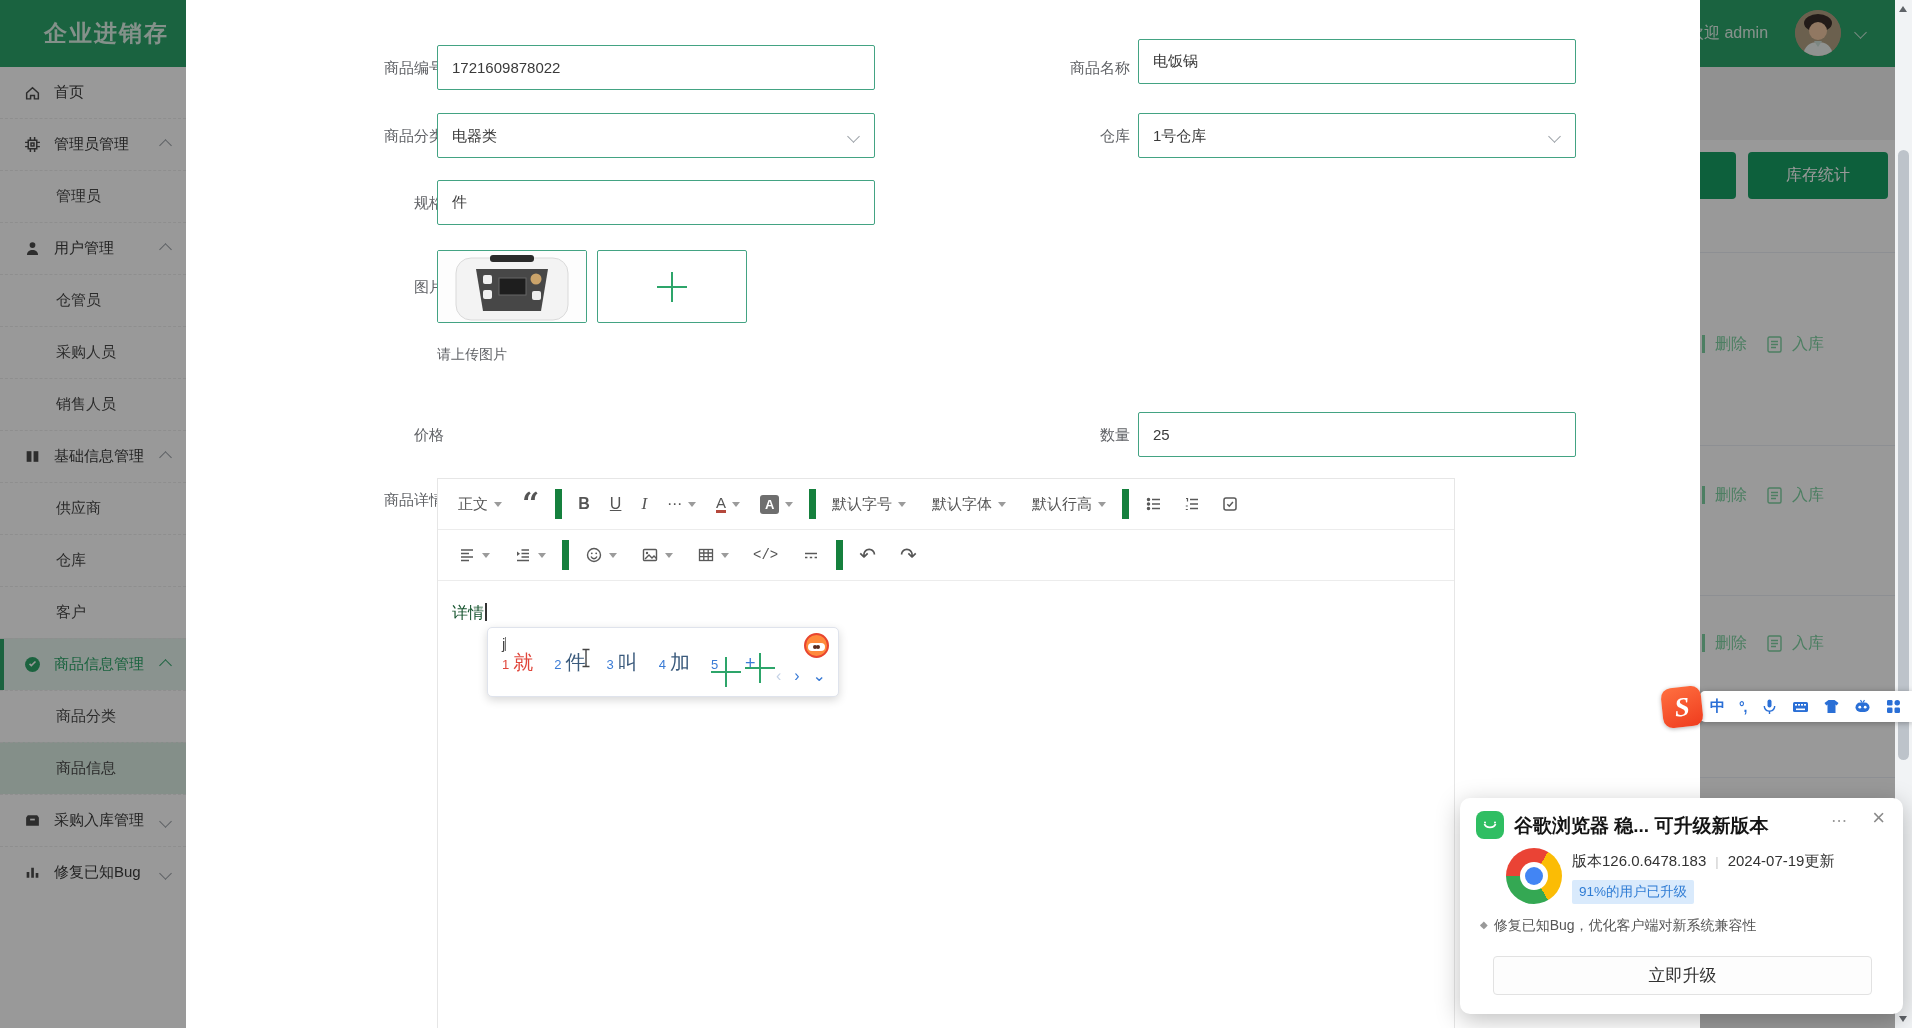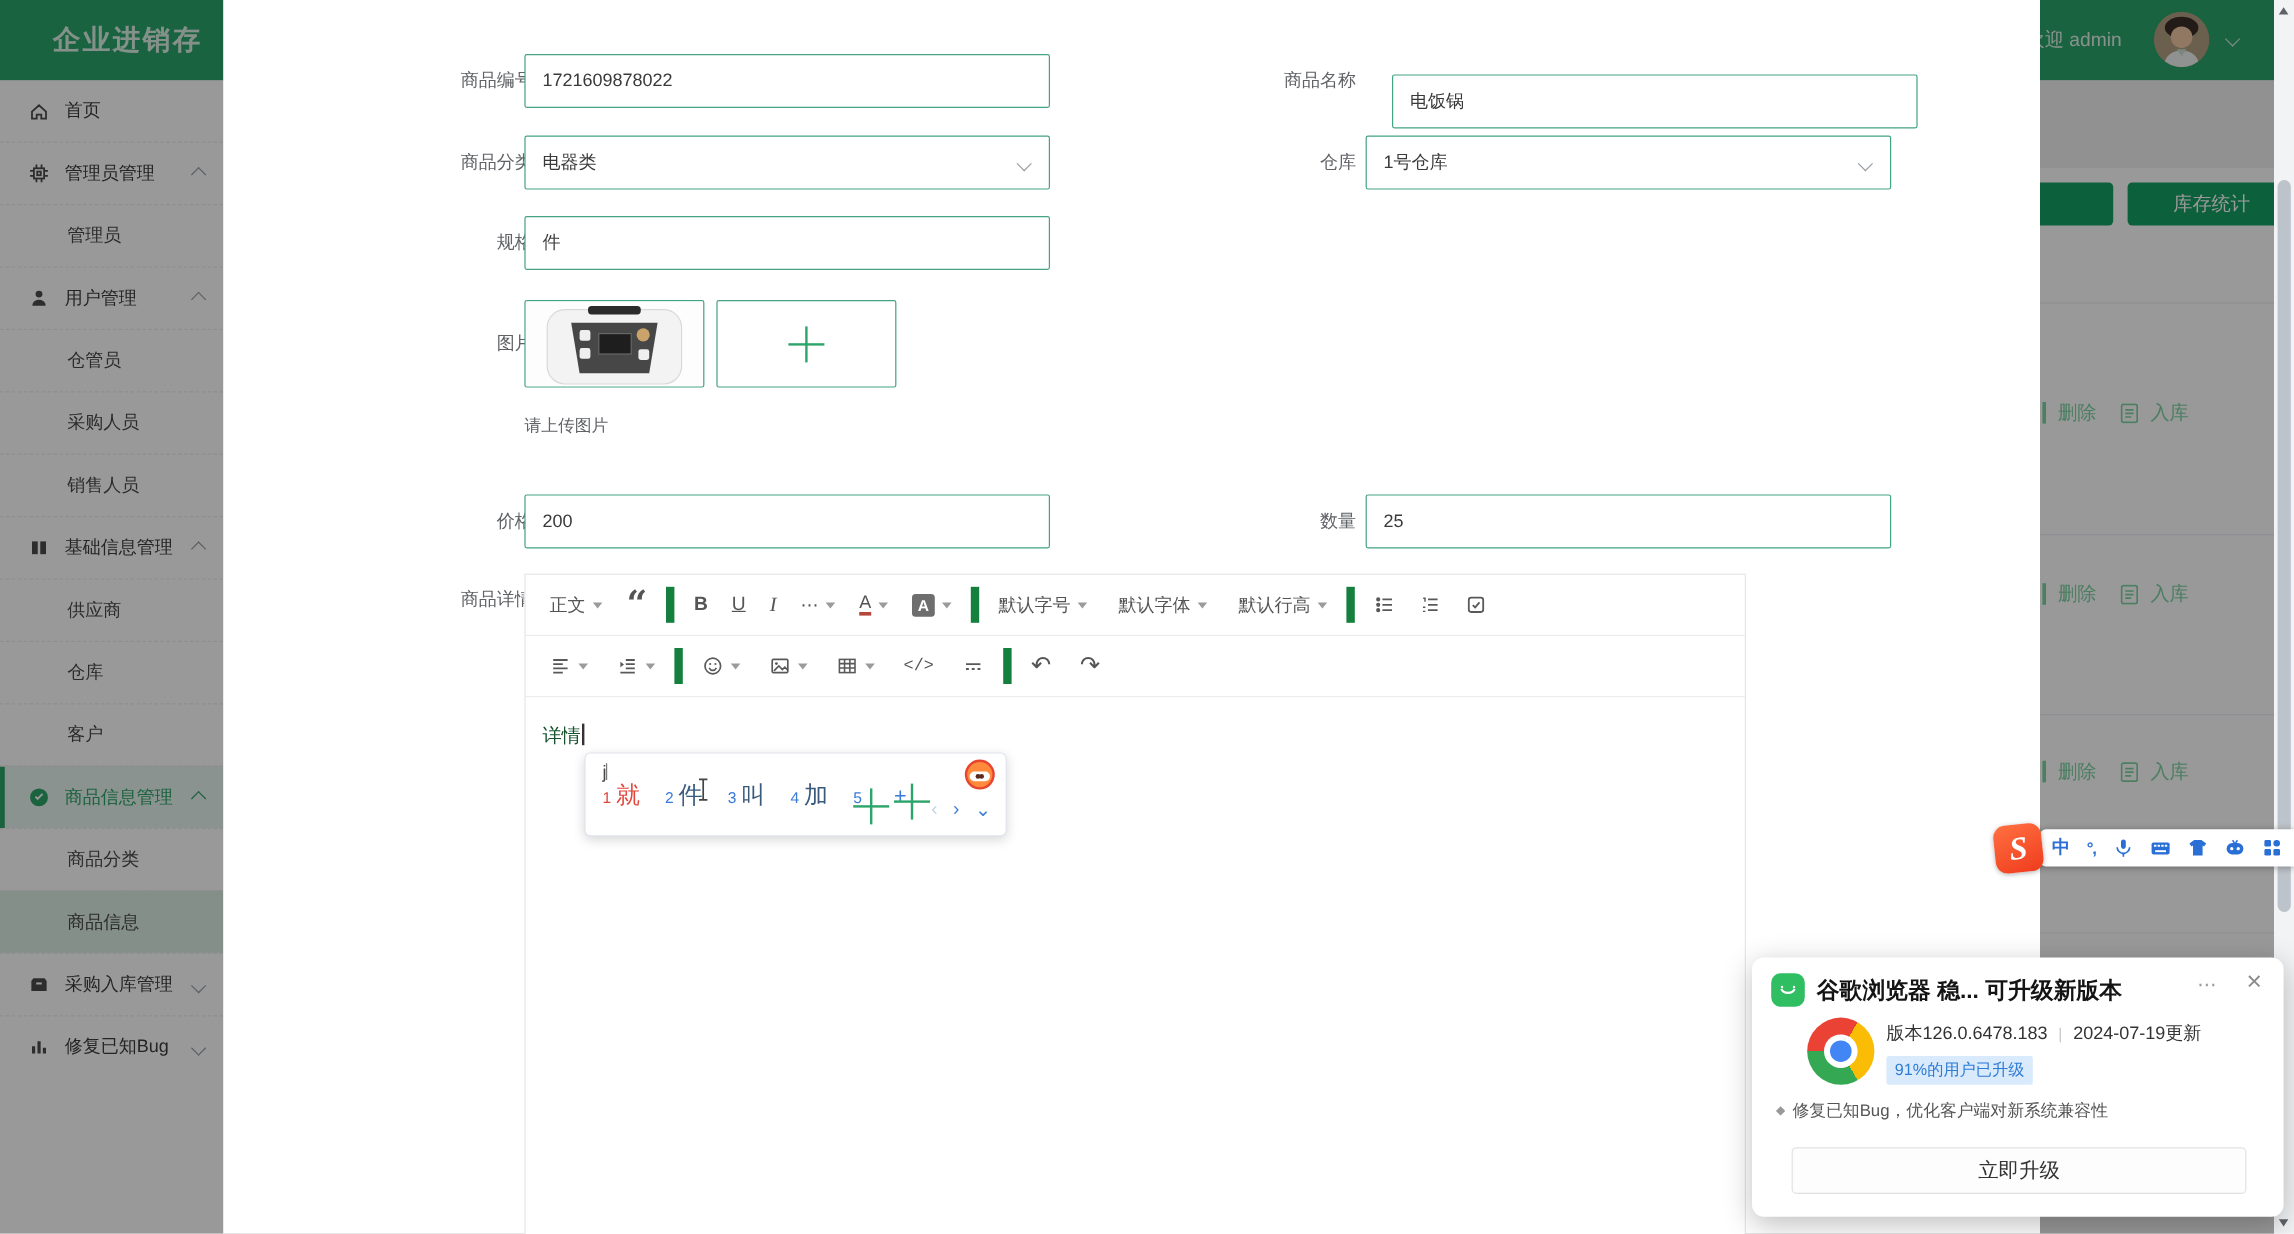--- a/index.html
+++ b/index.html
@@ -23,22 +23,22 @@
   .s-item .s-ico{width:17px;height:17px;margin-right:13px;flex:0 0 auto;}
   .s-item.sub{padding-left:56px;color:#4a4a4a;}
   .s-item .s-chev{position:absolute;right:16px;top:22px;}
   .s-item.active{background:#e7f5ee;color:#2da56a;}
   .s-item.active::before{content:"";position:absolute;left:0;top:0;bottom:0;width:4px;background:#2da56a;}
   .s-item.selected{background:#dcefe4;}
   
   #bgmain{position:absolute;left:186px;top:67px;right:17px;bottom:0;background:#f2f2f2;}
   #panel{position:absolute;left:14px;top:73px;right:0;bottom:0;background:#ffffff;}
   .hline{position:absolute;left:0;right:0;height:1px;background:#ebeef5;}
-  .btn-green{position:absolute;height:36px;background:#17a065;color:#fff;font-size:16px;
-    display:flex;align-items:center;justify-content:center;border-radius:4px;border:none;cursor:pointer;margin-left:25px;}
+  .btn-green{position:absolute;height:47px;background:#17a065;color:#fff;font-size:16px;
+    display:flex;align-items:center;justify-content:center;border-radius:4px;border:none;cursor:pointer;}
   .acts{position:absolute;display:flex;align-items:center;gap:10px;height:26px;color:#7fd3a3;font-size:16px;}
   .cutbar{width:3px;height:18px;background:#7fd3a3;}
   .acts .doc{width:15px;height:17px;margin-left:10px;}
   
   #overlay{position:absolute;left:0;top:0;right:17px;bottom:0;background:rgba(0,0,0,0.40);z-index:50;}
   
   #modal{position:absolute;left:186px;top:0;width:1514px;height:1028px;background:#fff;z-index:100;}
   .lbl{position:absolute;width:130px;height:45px;line-height:45px;text-align:right;font-size:15px;color:#606266;}
   .inp,.sel{position:absolute;width:438px;height:45px;border:1px solid #43a383;border-radius:2px;
     background:#fff;font-size:15px;color:#3a3a3a;padding:0 14px;box-sizing:border-box;font-family:inherit;}
@@ -271,21 +271,21 @@
     <span>入库</span>
   </div>
 </div>
 
 <div id="overlay"></div>
 
 <div id="modal">
   <div class="lbl" style="left:128px;top:45px">商品编号</div>
   <input class="inp" style="left: 251px; top: 45px;" value="1721609878022">
   <div class="lbl" style="left:814px;top:45px">商品名称</div>
-  <input class="inp" style="left: 952px; top: 62px; margin-left: 22px;" value="电饭锅">
+  <input class="inp" style="left: 952px; top: 39px;" value="电饭锅">
 
   <div class="lbl" style="left:128px;top:113px">商品分类</div>
   <div class="sel" style="left:251px;top:113px">
     <span>电器类</span>
     <span class="chev down s-arrow"></span>
   </div>
   <div class="lbl" style="left:814px;top:113px">仓库</div>
   <div class="sel" style="left:952px;top:113px">
     <span>1号仓库</span>
     <span class="chev down s-arrow"></span>
@@ -309,21 +309,20 @@
     </svg>
   </div>
   <div class="upbox" style="left:411px;top:250px">
     <div class="plus">
         <span></span>
       </div>
   </div>
   <div class="hint" style="left:251px;top:346px">请上传图片</div>
 
   <div class="lbl" style="left:128px;top:412px">价格</div>
-  <input class="inp" style="left: 251px; top: 412px;" value="200">
   <div class="lbl" style="left:814px;top:412px">数量</div>
   <input class="inp" style="left: 952px; top: 412px;" value="25">
 
   <div class="lbl" style="left:128px;top:478px;height:20px;line-height:20px;top:490px">商品详情</div>
 
   <div id="editor">
     <div class="tb">
       <div class="tg">
         <span class="titem">
             <span>正文</span>

